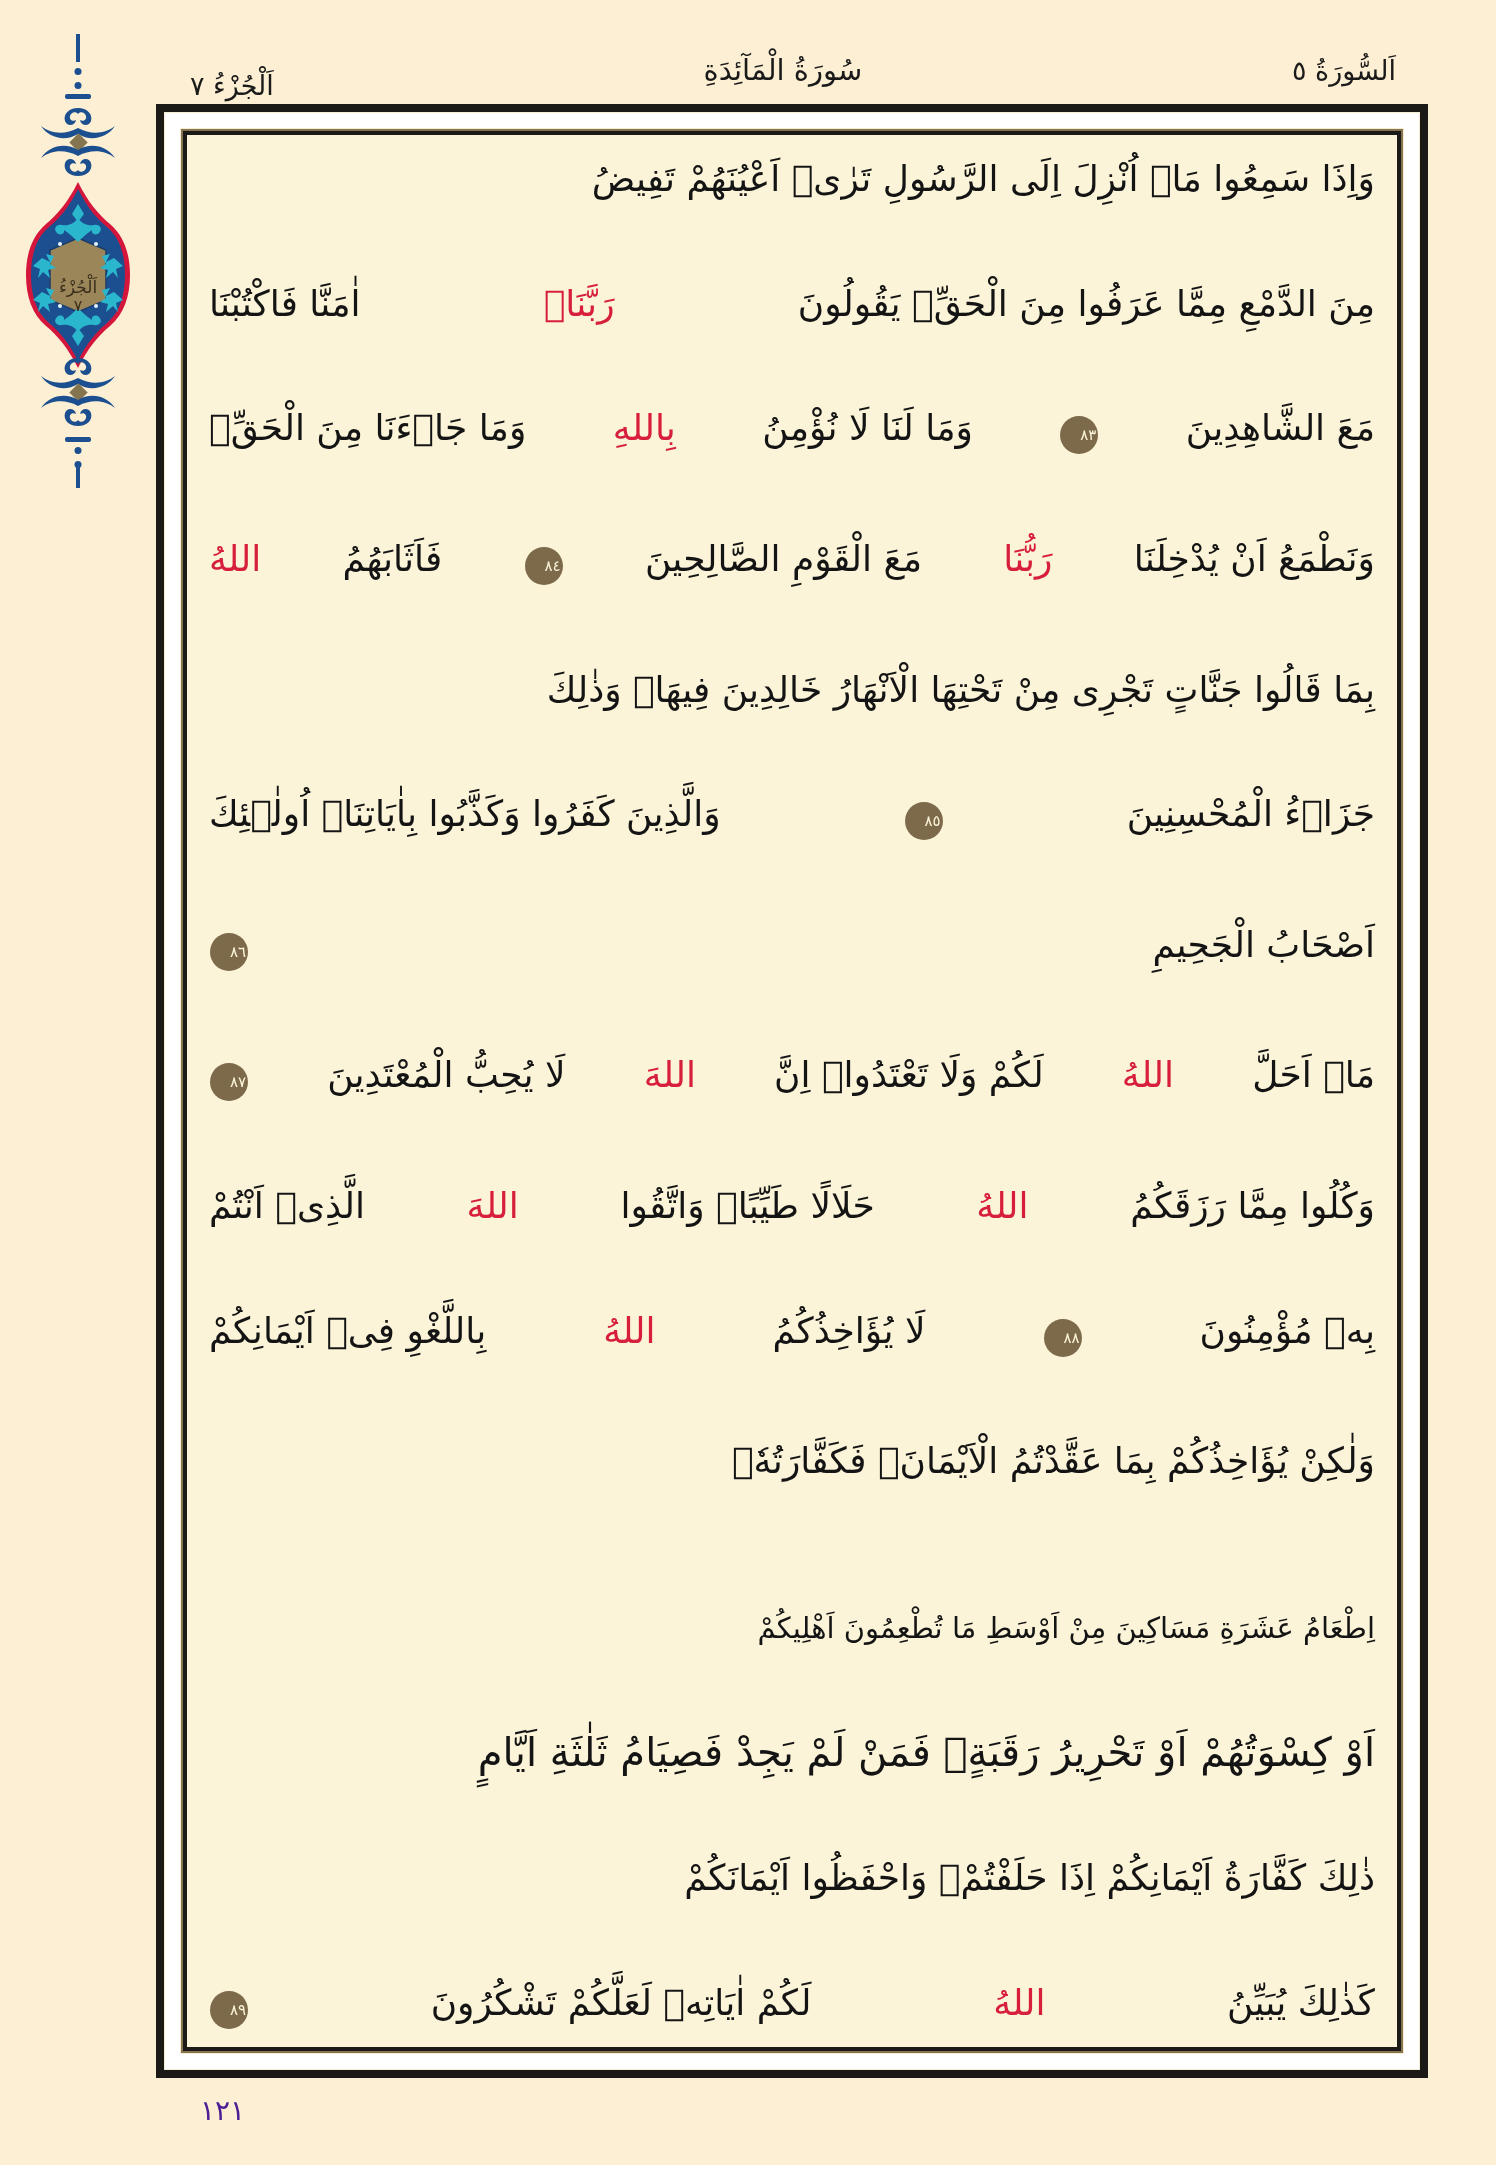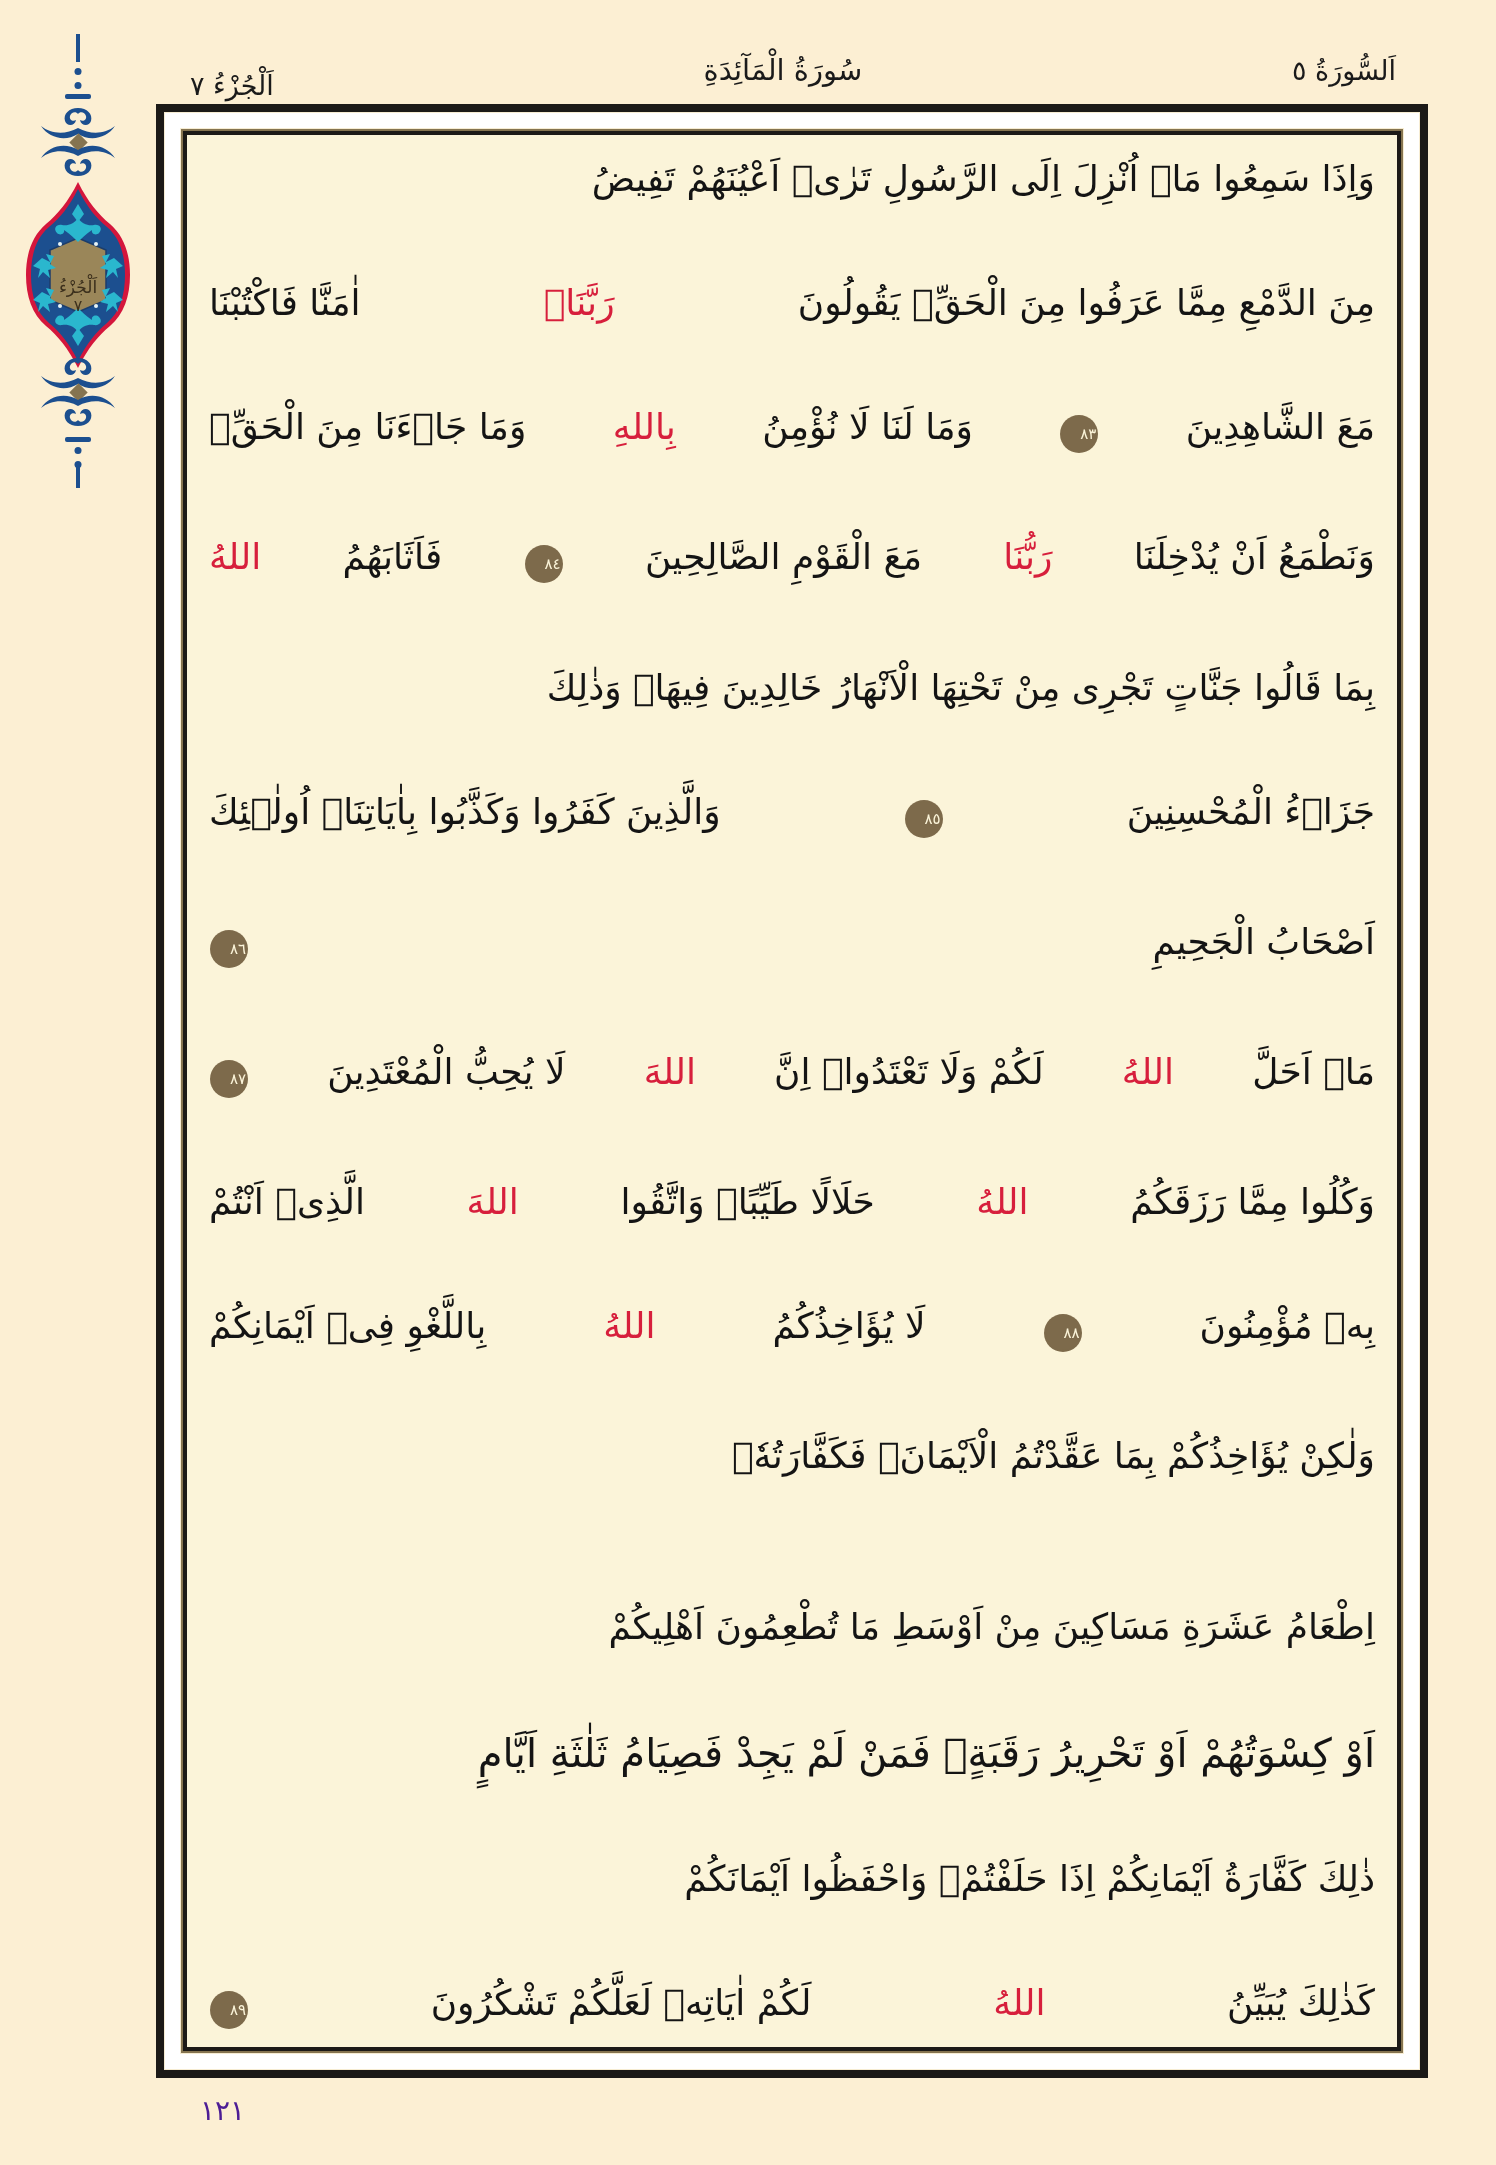--- a/index.html
+++ b/index.html
@@ -384,21 +384,21 @@
                 <span class="seg"> لَا يُؤَاخِذُكُمُ </span>
                 <span class="seg w-allah">اللهُ</span>
                 <span class="seg"> بِاللَّغْوِ فِىۤ اَيْمَانِكُمْ</span>
               </div>
             </div>
             <div class="ayah-line" style="font-size: 36px;">
               <div style="display: flex; width: 100%; justify-content: space-between; align-items: center;">
                 <span class="seg">وَلٰكِنْ يُؤَاخِذُكُمْ بِمَا عَقَّدْتُمُ الْاَيْمَانَۚ فَكَفَّارَتُهٗۤ</span>
               </div>
             </div>
-            <div class="ayah-line" style="font-size: 36px; margin-top: 46px;">
+            <div class="ayah-line" style="font-size: 29px; margin-top: 46px;">
               <div style="display: flex; width: 100%; justify-content: space-between; align-items: baseline;">
                 <span class="seg">اِطْعَامُ عَشَرَةِ مَسَاكِينَ مِنْ اَوْسَطِ مَا تُطْعِمُونَ اَهْلِيكُمْ</span>
               </div>
             </div>
             <div class="ayah-line" style="font-size: 40px; justify-content: flex-end;">
               <div style="display: flex; width: 100%; justify-content: space-between; align-items: baseline;">
                 <span class="seg">اَوْ كِسْوَتُهُمْ اَوْ تَحْرِيرُ رَقَبَةٍۚ فَمَنْ لَمْ يَجِدْ فَصِيَامُ ثَلٰثَةِ اَيَّامٍ</span>
               </div>
             </div>
             <div class="ayah-line" style="font-size: 36px;">

